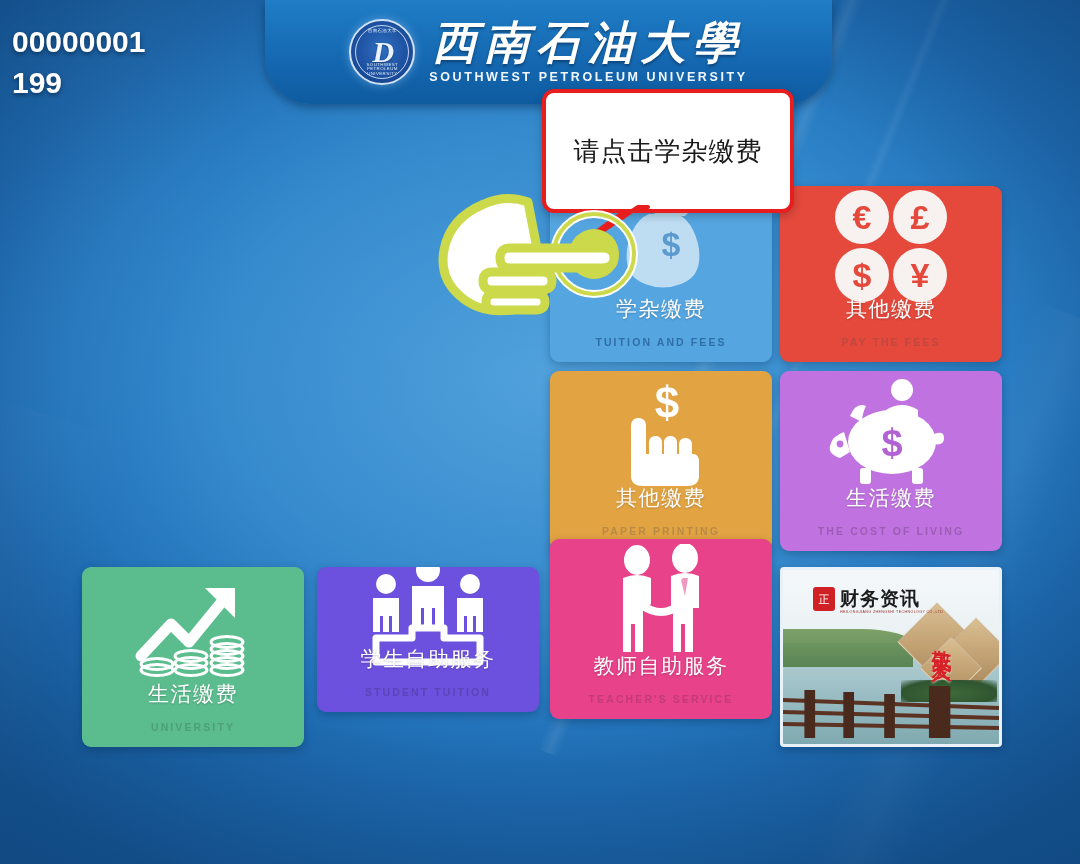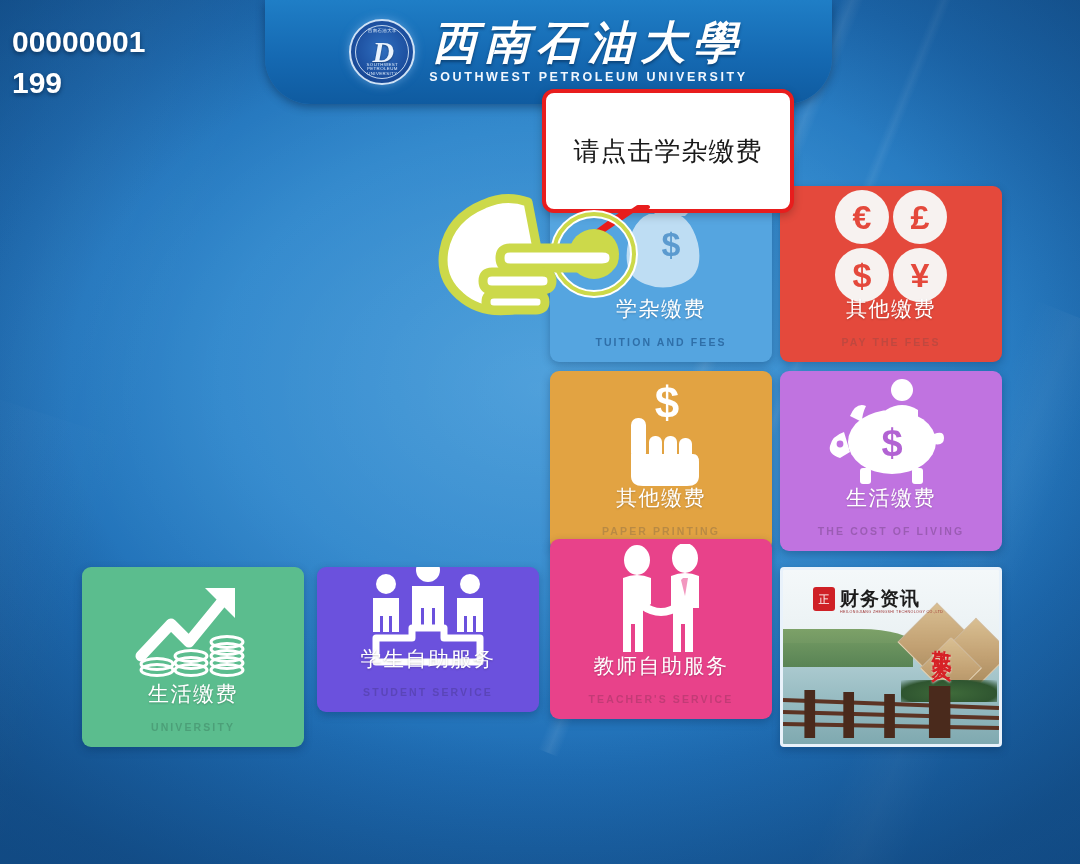--- a/index.html
+++ b/index.html
@@ -323,21 +323,21 @@
         <path d="M54 32 h32 v40 h-9 v-18 h-3 v18 h-8 v-18 h-3 v18 h-9 z"></path>
         <circle cx="28" cy="30" r="10"></circle>
         <path d="M15 44 h26 v34 h-7 v-16 h-3 v16 h-6 v-16 h-3 v16 h-7 z"></path>
         <circle cx="112" cy="30" r="10"></circle>
         <path d="M99 44 h26 v34 h-7 v-16 h-3 v16 h-6 v-16 h-3 v16 h-7 z"></path>
       </g>
       <path d="M18 84 h36 v-10 h32 v10 h36 v24 h-104 z" fill="none" stroke="#ffffff" stroke-width="7" stroke-linejoin="round"></path>
     </svg>
   </div>
   <div class="lbl-cn">学生自助服务</div>
-  <div class="lbl-en">STUDENT SERVICE</div>
+  <div class="lbl-en">STUDENT TUITION</div>
 </div>
 
 <div class="tile t-teacher">
   <div class="art">
     <svg width="128" height="116" viewBox="0 0 128 116">
       <g fill="#ffffff">
         <ellipse cx="40" cy="16" rx="13" ry="15"></ellipse>
         <path d="M26 34 q14 -6 28 0 v26 l-8 6 v42 h-8 v-28 h-4 v28 h-8 z"></path>
         <ellipse cx="88" cy="14" rx="13" ry="15"></ellipse>
         <path d="M74 32 q14 -6 28 0 v32 h-6 v44 h-8 v-28 h-4 v28 h-8 v-44 h-2 z"></path>

